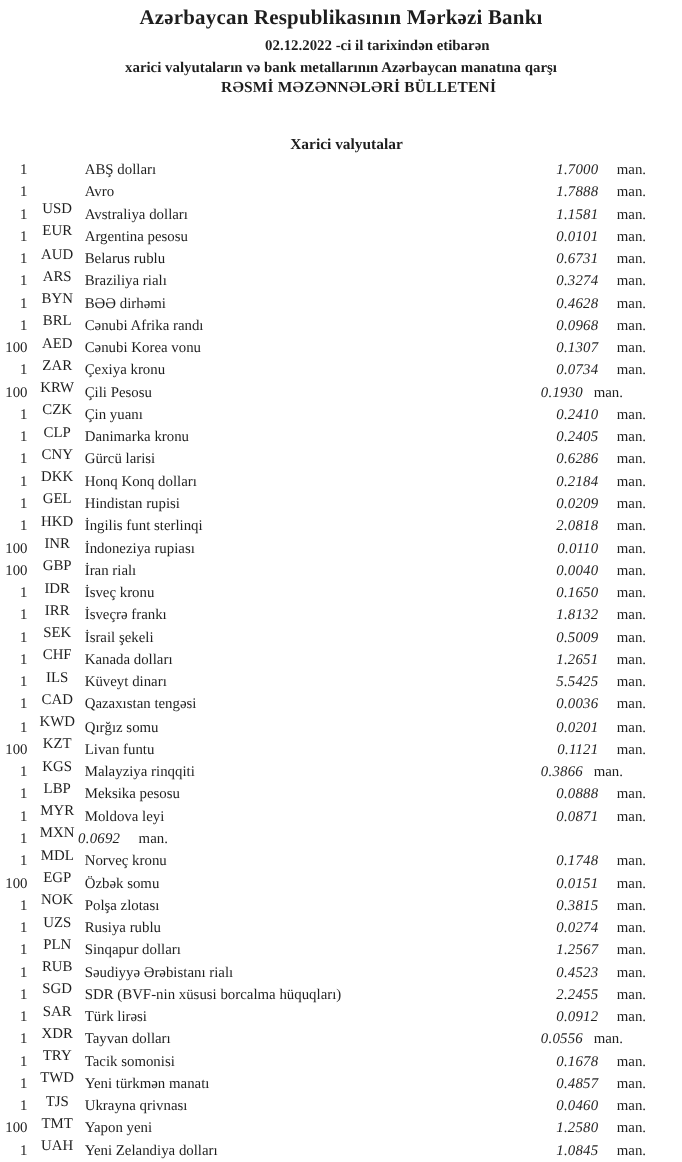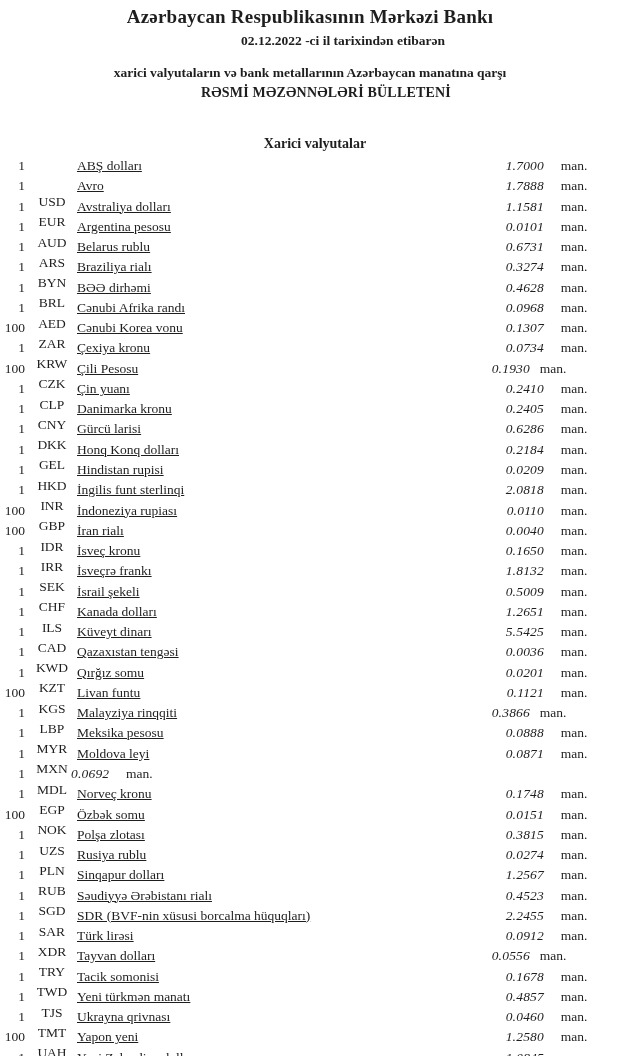--- a/index.html
+++ b/index.html
@@ -14,39 +14,39 @@
   .page { width: 620px; height: 856px; }
   .header { text-align: center; padding-top: 5px; }
   .title {
     font-size: 19px; font-weight: 700; line-height: 23px; letter-spacing: 0.2px;
   }
   .date-line {
     font-size: 13.5px; font-weight: 700; line-height: 16px; margin-top: 5px;
     transform: translateX(33px);
   }
   .subtitle {
-    font-size: 13.5px; font-weight: 700; line-height: 16px; margin-top: 16px;
+    font-size: 13.5px; font-weight: 700; line-height: 16px; margin-top: 4px;
   }
   .bulletin {
     font-size: 14px; font-weight: 700; line-height: 17px; margin-top: 3px;
     letter-spacing: 0.2px;
     padding-left: 32px;
   }
   .section-title {
     text-align: center; font-size: 14px; font-weight: 700; line-height: 17px;
     margin-top: 34px; transform: translateX(5px);
   }
   .rates { margin-top: 4px; }
   .row {
     display: flex; height: 20.28px; line-height: 20.28px; font-size: 13.5px;
     padding-right: 30px; white-space: nowrap;
   }
   .qty  { flex: 0 0 auto; width: 25px; text-align: right; }
   .code { flex: 0 0 auto; width: 38px; margin-left: 8px; text-align: center; margin-top: 36px; }
-  .name { flex: 1 1 auto; margin-left: 6px; overflow: hidden; text-decoration: underline; }
+  .name { flex: 1 1 auto; margin-left: 6px; overflow: hidden; }
   .rate { flex: 0 0 auto; font-weight: 400; font-style: italic; letter-spacing: 0.2px; }
   .unit { flex: 0 0 auto; width: 32px; margin-left: 14px; text-align: center; }
   .row.compact .unit { margin-left: 7px; margin-right: 21px; }
 </style>
 </head>
 <body>
 
 <div class="page">
   <div class="header">
     <div class="title">Azərbaycan Respublikasının Mərkəzi Bankı</div>

